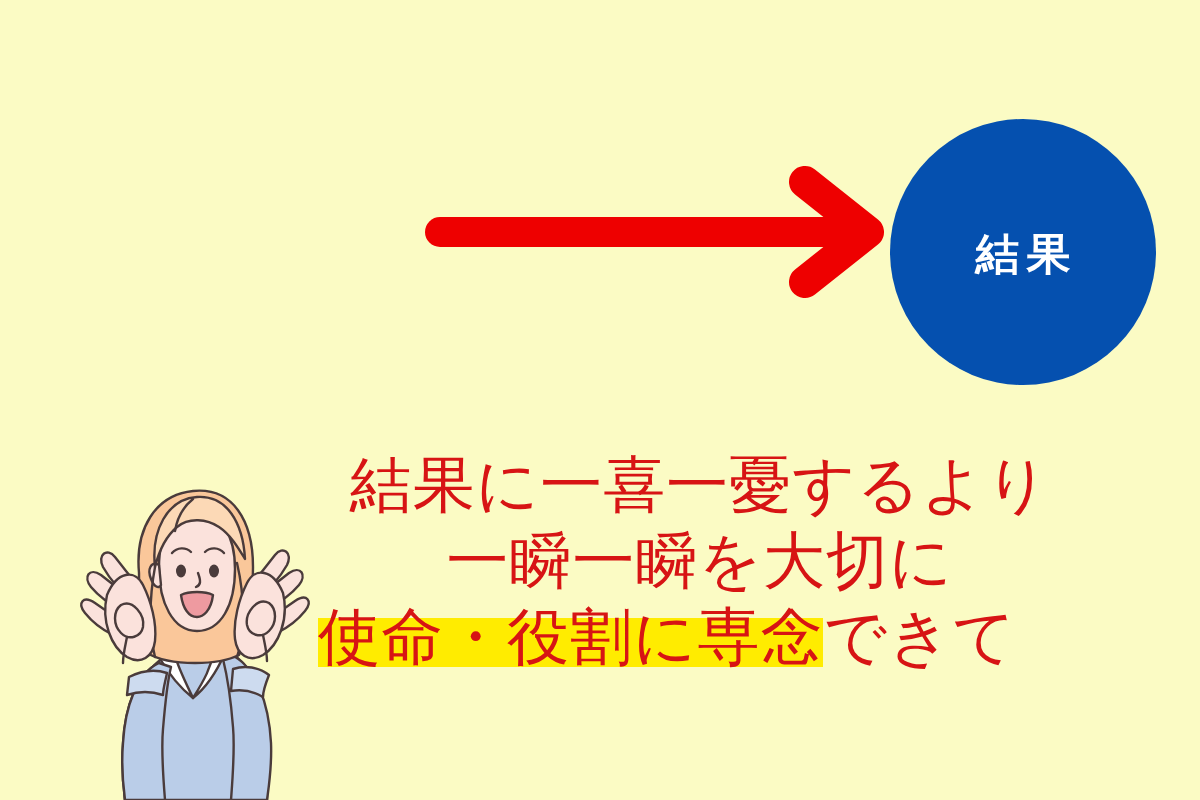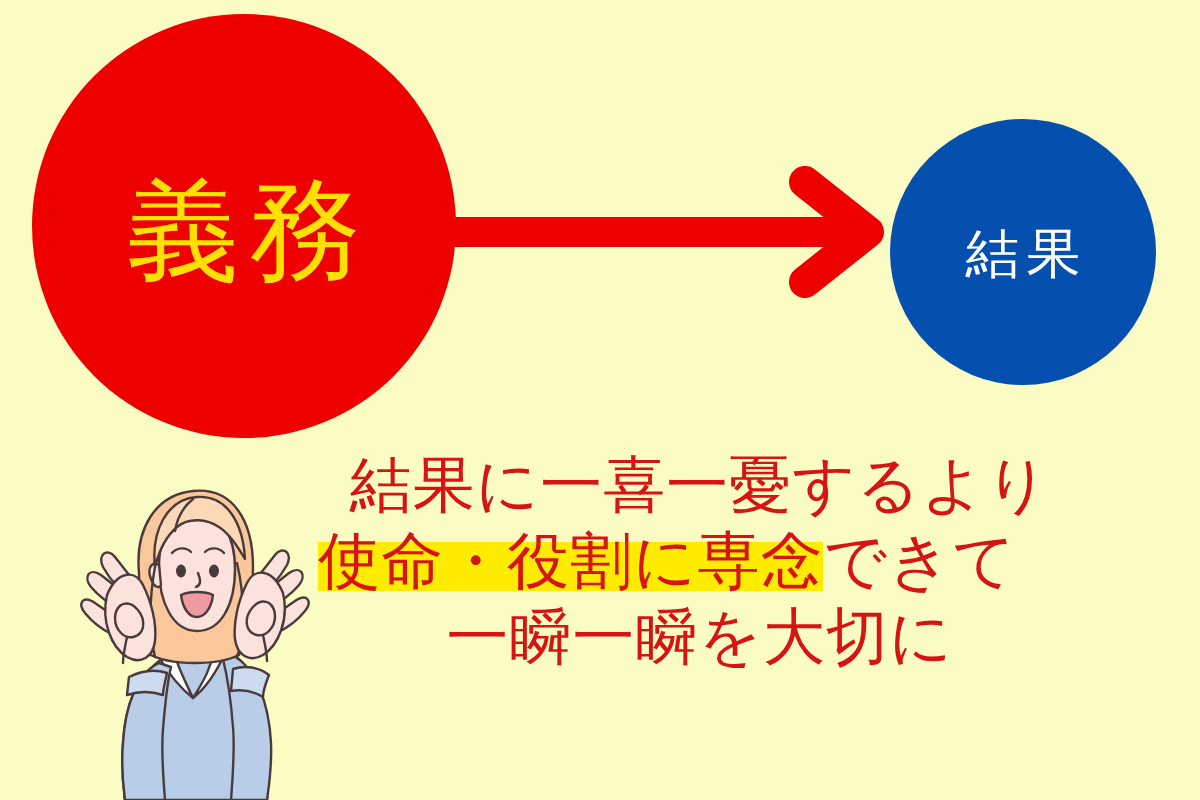--- a/index.html
+++ b/index.html
@@ -48,26 +48,26 @@
     white-space: nowrap;
   }
   #result-circle {
     left: 890px;
     top: 119px;
     width: 266px;
     height: 266px;
     background: #0550AF;
   }
   #result-label {
-    font-size: 54px;
+    font-size: 44px;
     line-height: 1;
     color: #FFFFFF;
     letter-spacing: 7px;
     text-indent: 7px;
-    font-weight: 400;
+    font-weight: 700;
     transform: translateY(2px);
     white-space: nowrap;
   }
 
   
   #arrow {
     position: absolute;
     left: 420px;
     top: 160px;
     width: 500px;
@@ -119,41 +119,38 @@
     top: 455px;
     width: 270px;
     height: 345px;
   }
 </style>
 </head>
 <body>
 
 <div id="slide" style="background: rgb(251, 251, 196);">
 
-  <div class="circle" id="duty-circle" style="background: rgb(238, 0, 0);">
-    <span id="duty-label" style="color: rgb(255, 224, 0);">義務</span>
-  </div>
 
   <div id="arrow">
     <svg width="500" height="160" viewBox="0 0 500 160" xmlns="http://www.w3.org/2000/svg">
       <g fill="none" stroke="#EE0000" stroke-linecap="round" stroke-linejoin="round">
         <line x1="20" y1="72" x2="430" y2="72" stroke-width="30"></line>
         <polyline points="385,22 448,72 385,122" stroke-width="32"></polyline>
       </g>
     </svg>
   </div>
 
   <div class="circle" id="result-circle" style="background: rgb(5, 80, 175);">
     <span id="result-label" style="color: rgb(255, 255, 255);">結果</span>
   </div>
 
   <div id="message" style="color: rgb(215, 20, 20);">
     <span class="line" id="msg-line-1">結果に一喜一憂するより</span>
+    <span class="line" id="msg-line-2">一瞬一瞬を大切に</span>
     <span class="line" id="msg-line-3"><span class="hl">使命・役割に専念</span><span>できて</span></span>
-    <span class="line" id="msg-line-2">一瞬一瞬を大切に</span>
   </div>
 
   <div id="illustration">
     <svg width="270" height="345" viewBox="0 0 270 345" xmlns="http://www.w3.org/2000/svg">
       <g stroke="#4A3B3B" stroke-width="2.4" stroke-linecap="round" stroke-linejoin="round">
 
         <path d="M70 345 C 66 282 76 228 104 206
                  C 118 196 150 192 168 196
                  C 200 204 214 246 212 345 Z" fill="#BACDE8"></path>
 

